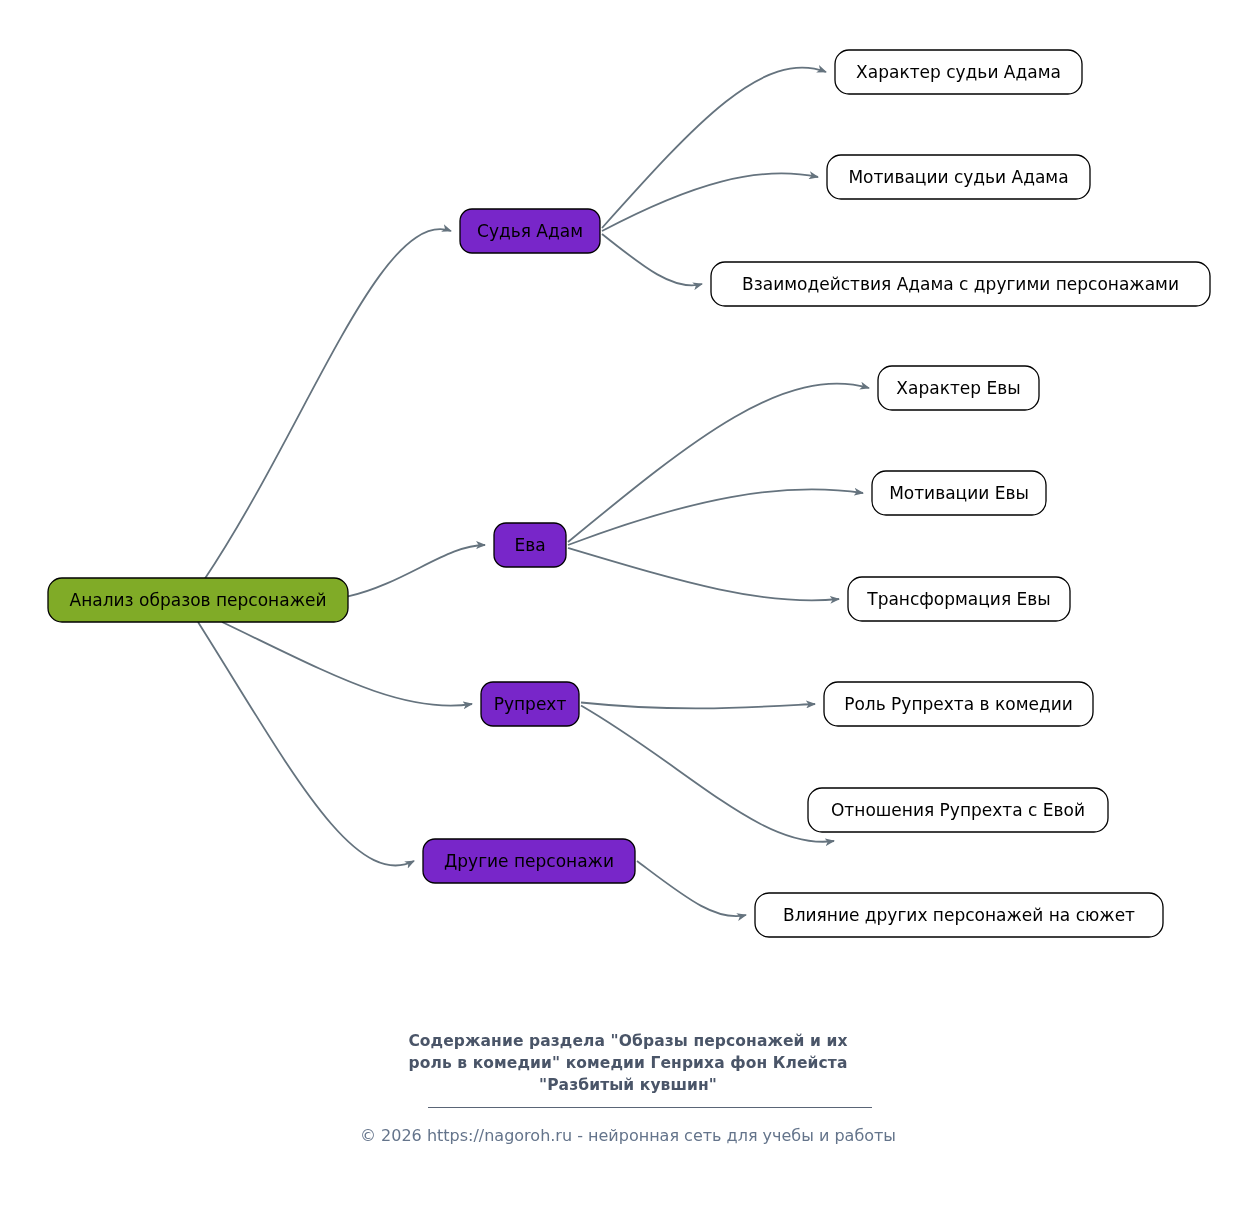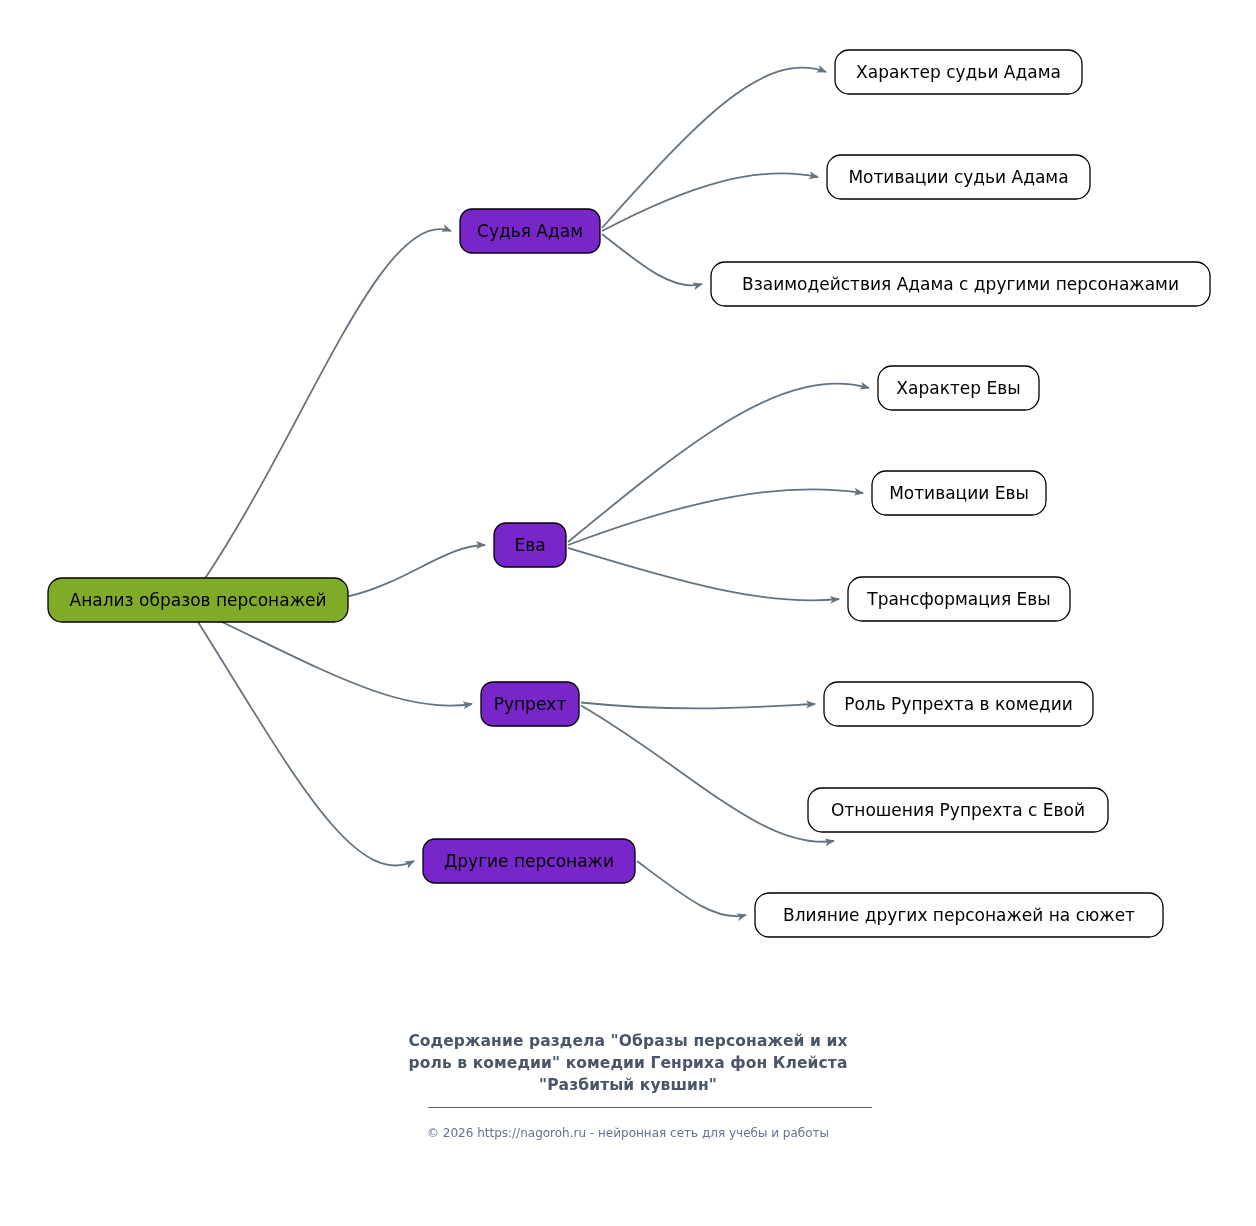--- a/index.html
+++ b/index.html
@@ -58,21 +58,21 @@
     position: absolute;
     top: 1107px;
     left: 428px;
     width: 444px;
     height: 0;
     border-top: 1.4px solid #5a6576;
   }
   #footer-copyright {
     top: 1126px;
     font-family: "DejaVu Sans", sans-serif;
-    font-size: 12px;
+    font-size: 16px;
     color: #64748b;
   }
 </style>
 </head>
 <body>
 
 <div id="mindmap-root">
   <svg class="map-canvas" viewBox="0 0 1256 1226">
     <defs>
       <marker id="arrowhead" markerWidth="10" markerHeight="8" refX="9" refY="4" orient="auto" markerUnits="userSpaceOnUse">

